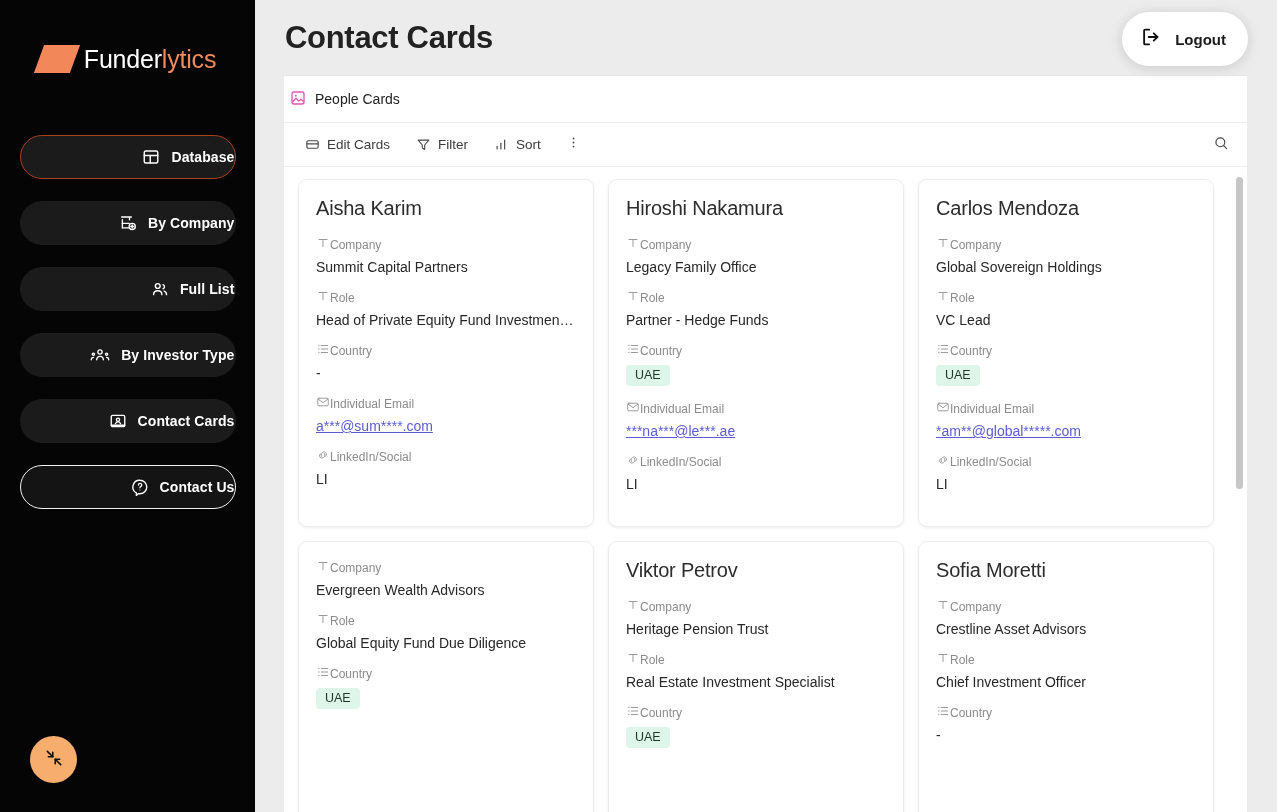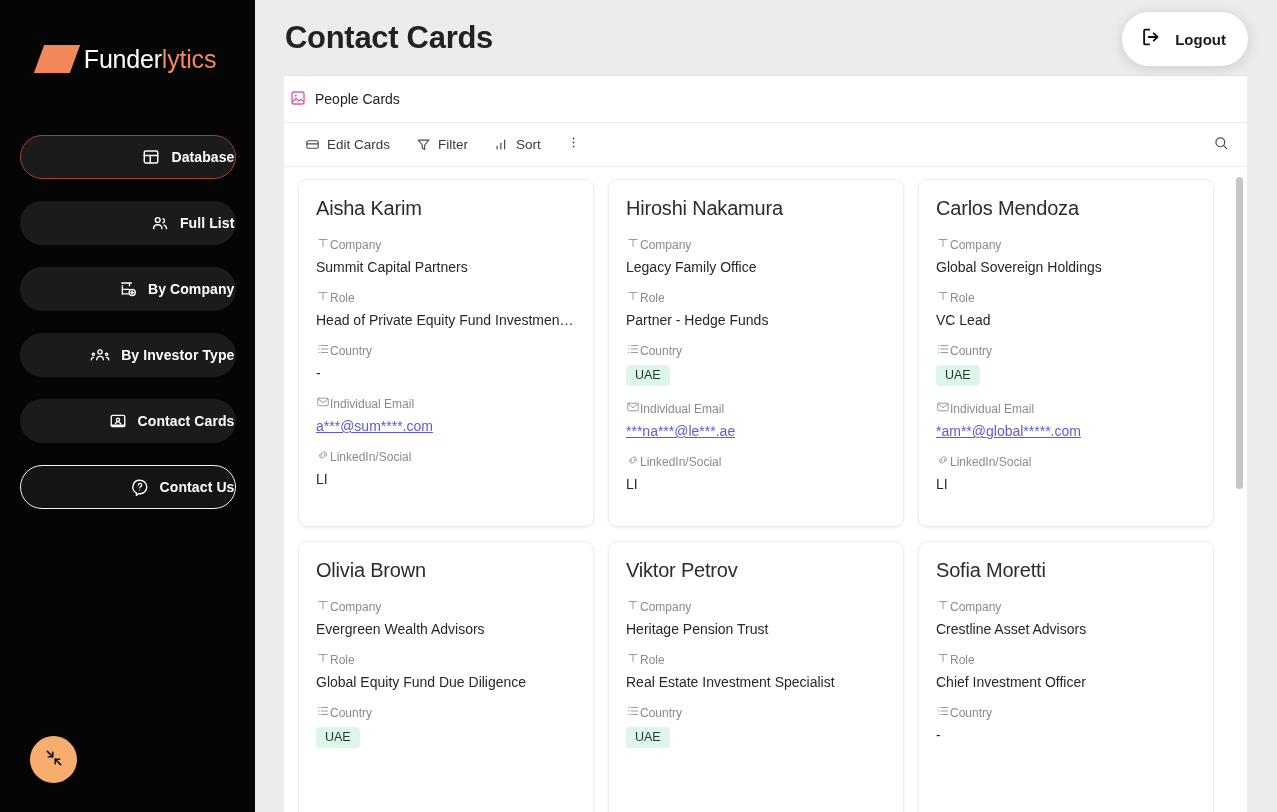--- a/index.html
+++ b/index.html
@@ -309,52 +309,52 @@
 
       <div class="nav-btn active">
         <span>
           <svg width="18" height="18" viewBox="0 0 24 24" fill="none" stroke="#fff" stroke-width="1.9" stroke-linecap="round" stroke-linejoin="round">
             <rect x="3" y="4" width="18" height="16" rx="2"></rect>
               <line x1="3" y1="10" x2="21" y2="10"></line>
               <line x1="11" y1="10" x2="11" y2="20"></line>
           </svg>
         </span>
         <span>Database</span>
-      </div>
-
-      <div class="nav-btn">
-        <span>
-          <svg width="18" height="18" viewBox="0 0 24 24" fill="none" stroke="#fff" stroke-width="1.9" stroke-linecap="round" stroke-linejoin="round">
-            <circle cx="9" cy="8" r="3.2"></circle>
-              <path d="M3.5 19.5c0-3.2 2.5-5.2 5.5-5.2s5.5 2 5.5 5.2"></path>
-              <path d="M16 6.2a3 3 0 0 1 0 5.6"></path>
-              <path d="M17.5 14.8c2 .7 3.2 2.4 3.2 4.7"></path>
-          </svg>
-        </span>
-        <span>Full List</span>
       </div>
 
       <div class="nav-btn">
         <span>
           <svg width="18" height="18" viewBox="0 0 24 24" fill="none" stroke="#fff" stroke-width="1.8" stroke-linecap="round" stroke-linejoin="round">
             <path d="M3.5 4h13"></path>
               <path d="M4.5 7.5v11"></path>
               <path d="M4.5 12.5h9"></path>
               <path d="M4.5 18.5h8"></path>
               <path d="M14 4.8v3"></path>
             <circle cx="17.6" cy="16.6" r="4.1"></circle>
               <line x1="17.6" y1="14.7" x2="17.6" y2="18.5"></line>
               <line x1="15.7" y1="16.6" x2="19.5" y2="16.6"></line>
           </svg>
         </span>
         <span>By Company</span>
       </div>
 
       <div class="nav-btn">
         <span>
+          <svg width="18" height="18" viewBox="0 0 24 24" fill="none" stroke="#fff" stroke-width="1.9" stroke-linecap="round" stroke-linejoin="round">
+            <circle cx="9" cy="8" r="3.2"></circle>
+              <path d="M3.5 19.5c0-3.2 2.5-5.2 5.5-5.2s5.5 2 5.5 5.2"></path>
+              <path d="M16 6.2a3 3 0 0 1 0 5.6"></path>
+              <path d="M17.5 14.8c2 .7 3.2 2.4 3.2 4.7"></path>
+          </svg>
+        </span>
+        <span>Full List</span>
+      </div>
+
+      <div class="nav-btn">
+        <span>
           <svg width="20" height="18" viewBox="0 0 26 24" fill="none" stroke="#fff" stroke-width="1.8" stroke-linecap="round" stroke-linejoin="round">
             <circle cx="13" cy="8" r="2.8"></circle>
               <path d="M8.6 18.4c0-2.8 2-4.6 4.4-4.6s4.4 1.8 4.4 4.6"></path>
             <circle cx="4.2" cy="11" r="1.5"></circle>
               <path d="M1.4 18.4c0-1.9 1.2-3.2 2.8-3.2"></path>
             <circle cx="21.8" cy="11" r="1.5"></circle>
               <path d="M24.6 18.4c0-1.9-1.2-3.2-2.8-3.2"></path>
           </svg>
         </span>
         <span>By Investor Type</span>
@@ -644,21 +644,20 @@
                   <span class="icon-muted"><svg width="14" height="14" viewBox="0 0 24 24" fill="none" stroke="#9a9a9a" stroke-width="1.7" stroke-linecap="round" stroke-linejoin="round">
                       <path d="M9.5 14.5a4 4 0 0 1 0-5l2-2a4 4 0 0 1 5.6 5.6l-1 1"></path>
                       <path d="M14.5 9.5a4 4 0 0 1 0 5l-2 2a4 4 0 0 1-5.6-5.6l1-1"></path>
                     </svg></span>
                   <span class="field-label">LinkedIn/Social</span>
                 </div>
                 <div class="field-value">LI</div>
               </div>
             </div>
             <div class="card">
-              <div class="card-name">Olivia Brown</div>
               <div class="field">
                 <div class="field-head">
                   <span class="icon-muted"><svg width="14" height="14" viewBox="0 0 24 24" fill="none" stroke="#9a9a9a" stroke-width="1.7" stroke-linecap="round">
                       <line x1="5" y1="6" x2="19" y2="6"></line>
                       <line x1="12" y1="6" x2="12" y2="18"></line>
                     </svg></span>
                   <span class="field-label">Company</span>
                 </div>
                 <div class="field-value">Evergreen Wealth Advisors</div>
               </div>

